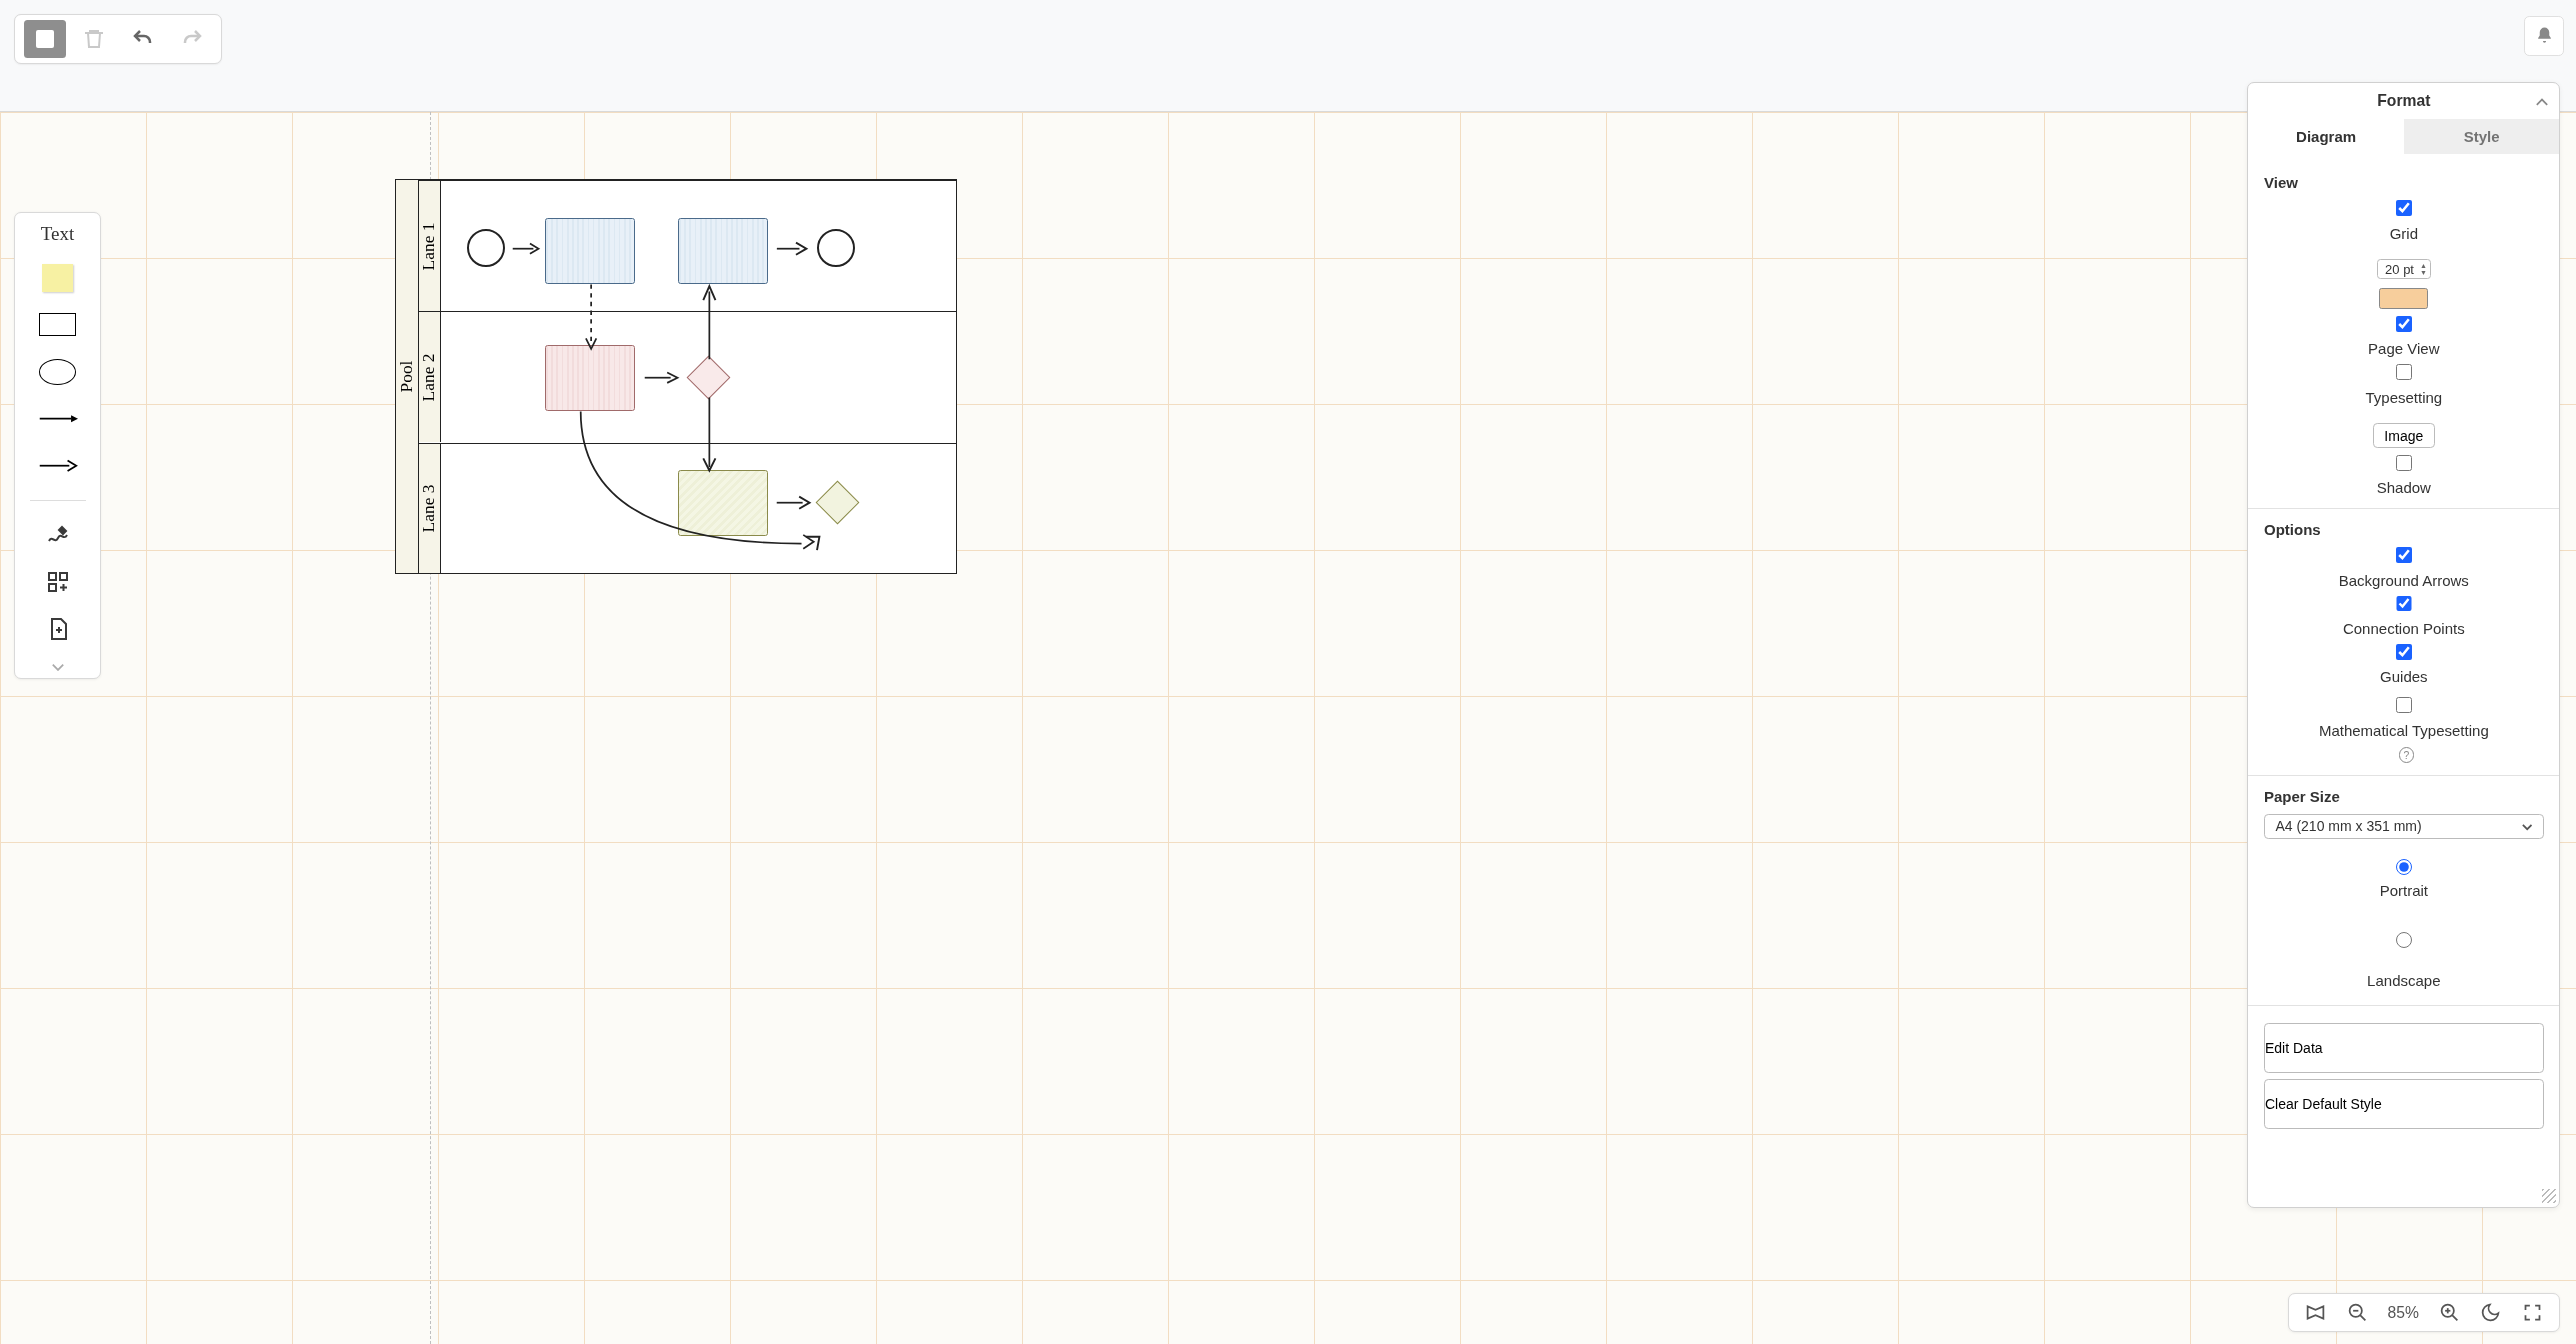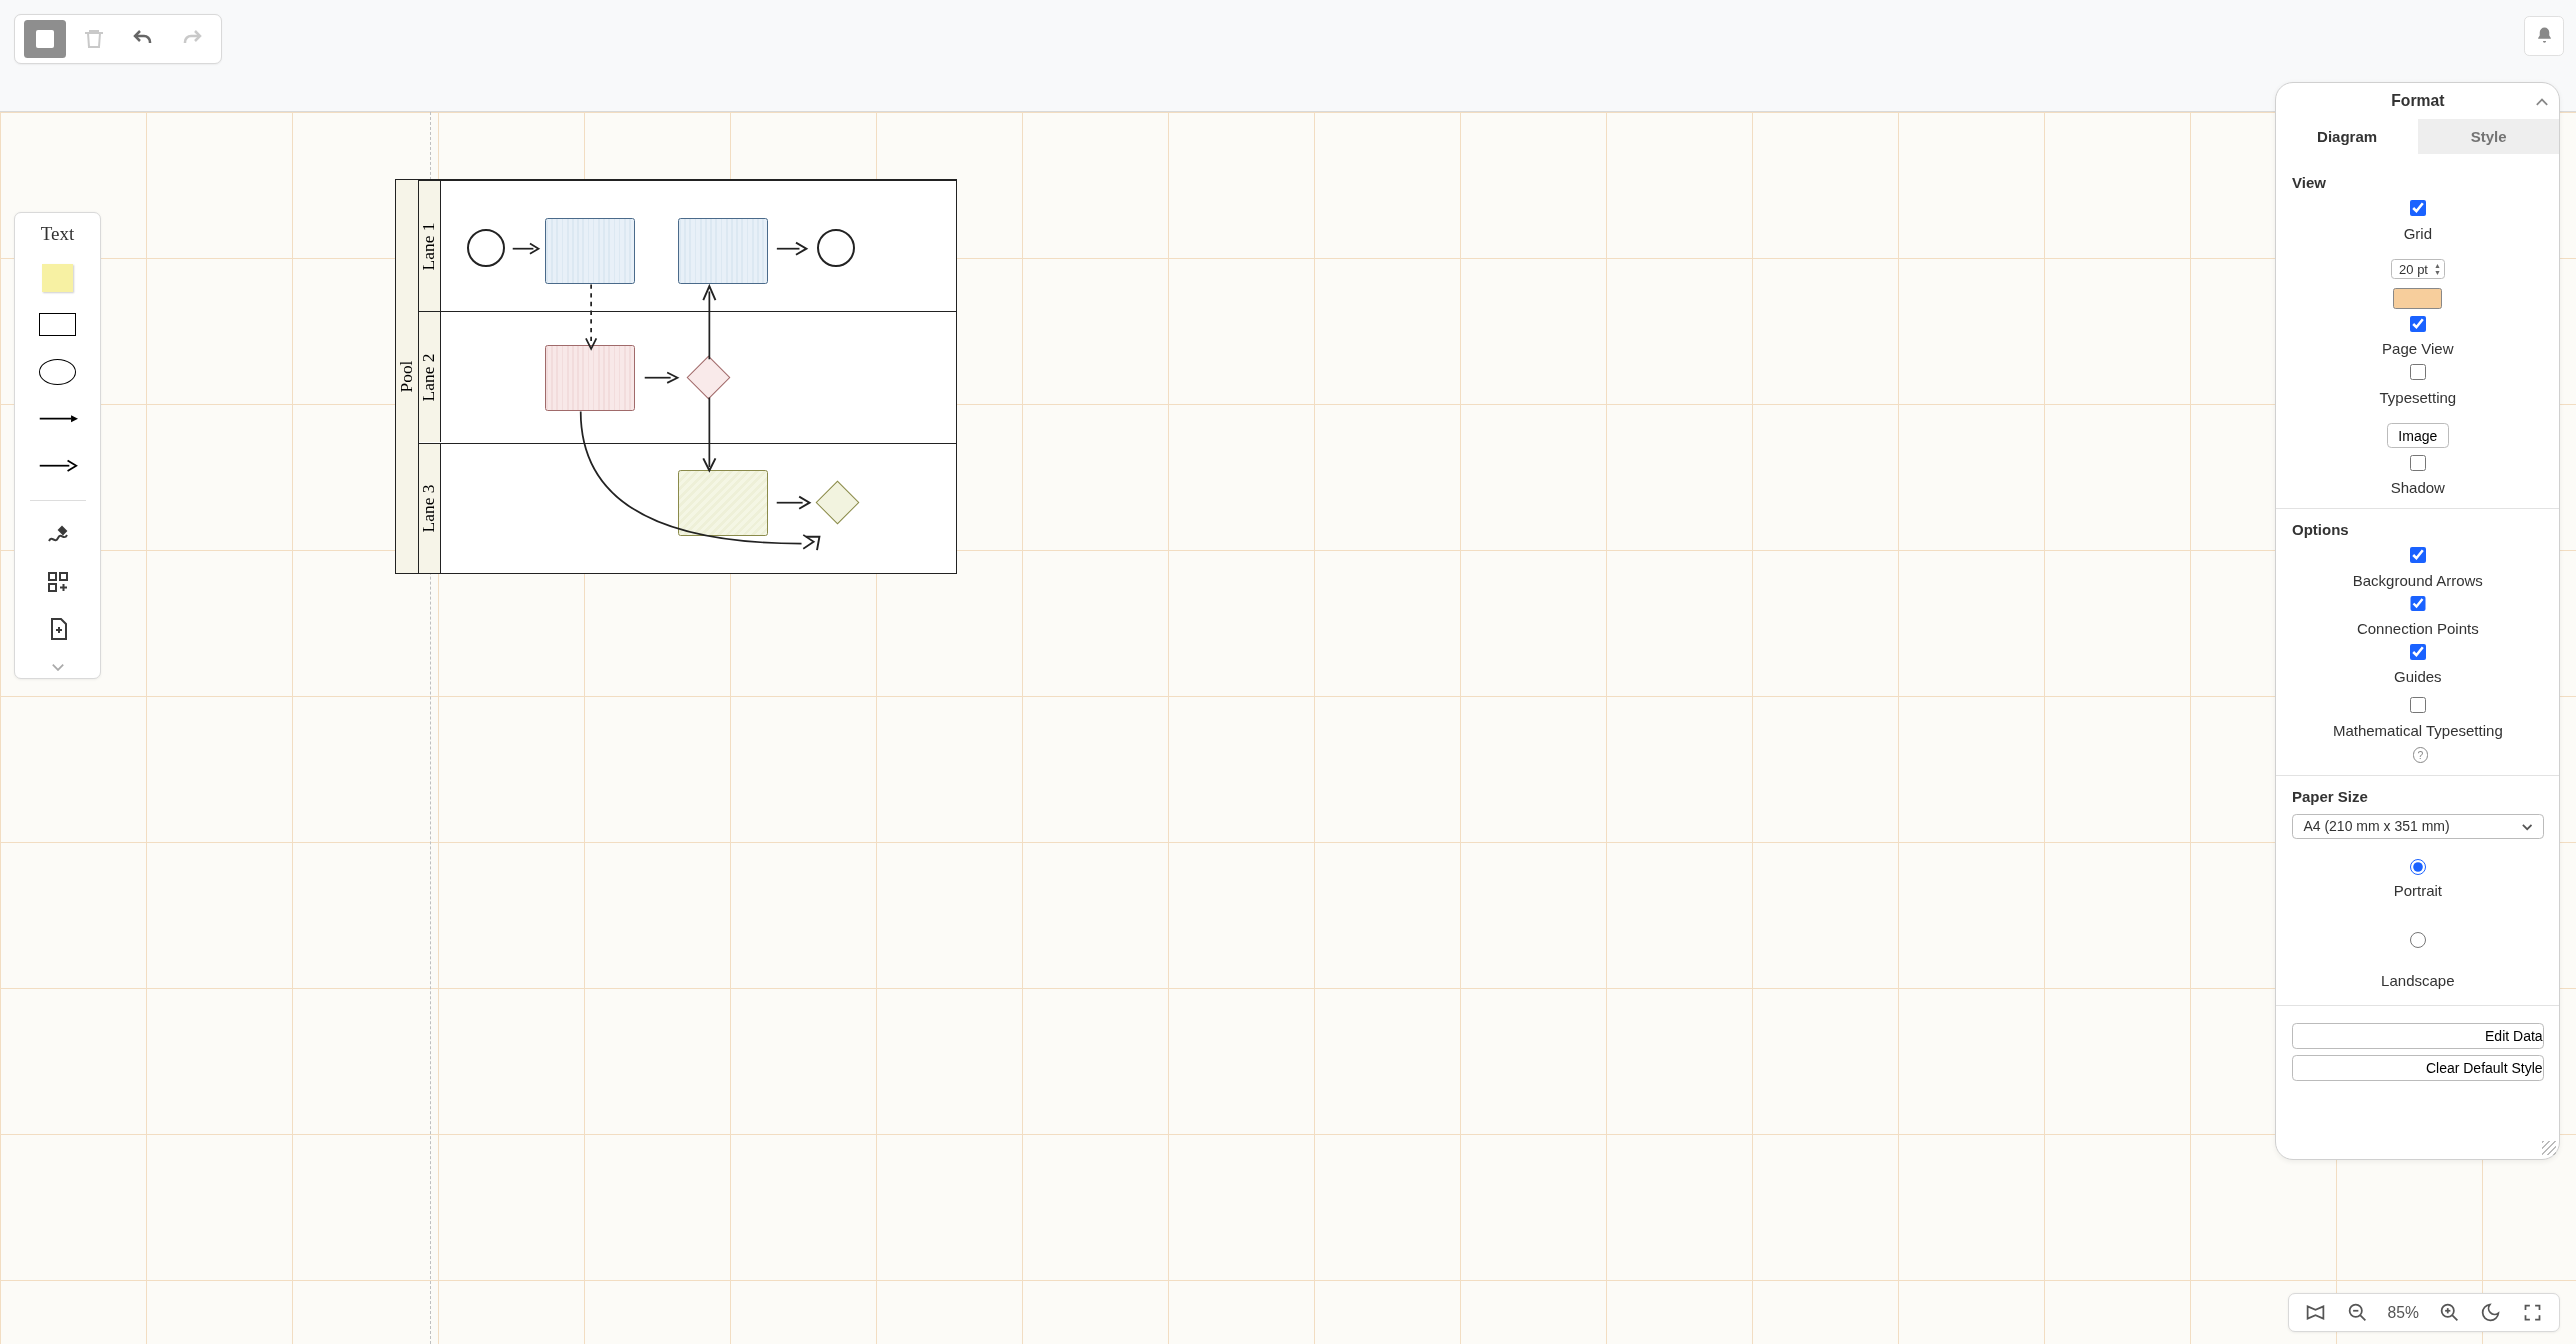--- a/index.html
+++ b/index.html
@@ -135,24 +135,24 @@
     background: repeating-linear-gradient(135deg, #eef0d8 0 2.6px, #f4f6e4 2.6px 6px);
   }
   .sk-circle { border: 2.2px solid #222; border-radius: 50%; background: #fff; }
   .sk-diamond { border: 1.7px solid #a06a6a; background: #f9eaea; transform: rotate(45deg); }
   .sk-diamond.olive { border-color: #8a8a4a; background: #f2f3df; }
 
   
   .format-panel {
     position: absolute;
     top: 82px; right: 15.7px;
-    width: 285px;
+    width: 313px;
     background: #fff;
     border: 0.9px solid #d0d0d0;
-    border-radius: 18px;
+    border-radius: 7px;
     box-shadow: 0 1.7px 5.2px rgba(0,0,0,0.06);
     font-size: 15px;
     color: #333;
   }
   .format-header {
     padding: 8.7px 12px;
     text-align: center;
     font-weight: 600;
     font-size: 15.7px;
     position: relative;
@@ -185,21 +185,21 @@
   .grid-size-box .spin span { font-size:7px; line-height:7px; color:#666; padding:0 2.6px; cursor:pointer;}
   .color-swatch {
     width: 49px; height: 21px; background: #f7ce9c;
     border: 1.3px solid #888; border-radius: 2.6px;
   }
   .img-btn, .sel, .wide-btn {
     border: 0.9px solid #bbb; border-radius: 4.3px; background: #fff;
     padding: 3.5px 10.4px; font-size: 14px;
   }
   .sel { width: 100%; display:flex; justify-content:space-between; align-items:center; }
-  .wide-btn { width: 100%; text-align: right; padding: 4px 0; margin-top: 5.2px; }
+  .wide-btn { width: 100%; text-align: left; padding: 16px 0; margin-top: 5.2px; }
   .help-circle {
     width:15.7px;height:15.7px;border:1.3px solid #888;border-radius:50%;
     display:inline-flex;align-items:center;justify-content:center;
     font-size:10.4px;color:#888;margin-left:5.2px;
   }
   .format-divider { border:none; border-top:0.9px solid #e2e2e2; margin: 12px -15.7px; }
   .resize-handle {
     position:absolute; right:3.5px; bottom:3.5px; width:14px; height:14px;
     background: repeating-linear-gradient(135deg, #bbb 0 1.7px, transparent 1.7px 4.3px);
   }

